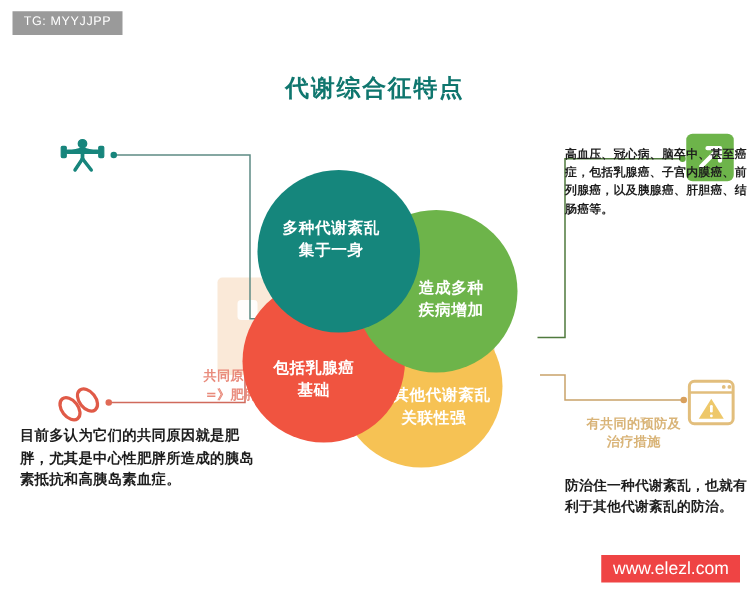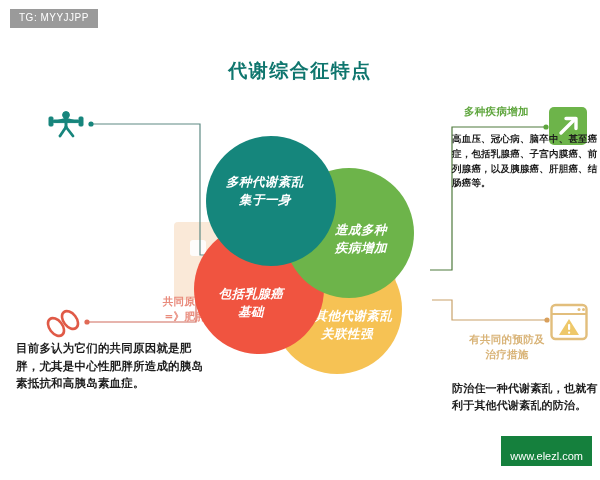--- a/index.html
+++ b/index.html
@@ -19,22 +19,22 @@
     font-size:10px;letter-spacing:.5px;
     padding:3px 9px 4px 9px;
     font-family:"Liberation Sans",sans-serif;
     line-height:1.15;
     white-space:nowrap;
   }
 
   
   .watermark{
     position:absolute;right:8px;bottom:14px;
-    background:#15803d;color:#ffffff;
-    font-size:11px;padding:14px 9px 3px 9px;
+    background:#ef4444;color:#ffffff;
+    font-size:14px;padding:2px 9px 3px 9px;
     font-family:"Liberation Sans",sans-serif;
     white-space:nowrap;
     line-height:1.2;
   }
 
   
   .page-title{
     position:absolute;left:0;top:58px;width:600px;
     text-align:center;
     font-size:19px;font-weight:bold;color:#0f766e;
@@ -55,21 +55,21 @@
     position:absolute;width:130px;height:130px;border-radius:50%;
     display:flex;align-items:center;justify-content:center;
     text-align:center;color:#ffffff;font-weight:bold;font-size:12.5px;
     line-height:1.45;letter-spacing:.5px;
     box-sizing:border-box;
   }
   .c-teal  {left:14px; top:4px;  background:#15867c; z-index:4;}
   .c-green {left:92px; top:36px; background:#6db44a; z-index:3;}
   .c-red   {left:2px;  top:92px; background:#f05440; z-index:2;}
   .c-yellow{left:80px; top:112px;background:#f6c254; z-index:1;}
-  .circle span{display:block;padding:0 10px;font-style:italic;}
+  .circle span{display:block;padding:0 10px;}
   .c-teal span{transform:translate(-6px,-10px);}
   .c-green span{transform:translate(12px,6px);text-align:center;}
   .c-red span{transform:translate(-8px,14px);}
   .c-yellow span{transform:translate(10px,16px);}
 
   
   .connectors{position:absolute;left:0;top:0;width:600px;height:480px;pointer-events:none;}
 
   
   .anno{position:absolute;}
@@ -197,21 +197,20 @@
     <path d="M2.5,12 L37.5,12" stroke="#e2be7c" stroke-width="2"></path>
     <circle cx="30" cy="7.5" r="1.5" fill="#e2be7c"></circle>
     <circle cx="34.5" cy="7.5" r="1.5" fill="#e2be7c"></circle>
     <path d="M20,17 L30,33 L10,33 Z" fill="#eec86a"></path>
     <rect x="19" y="22" width="2.2" height="6" rx="1" fill="#ffffff"></rect>
     <rect x="19" y="29.5" width="2.2" height="2.2" rx="1" fill="#ffffff"></rect>
   </svg>
 
 
   <div class="anno" id="anno-tr">
-    <div class="head">多种疾病增加</div>
     <div class="body">高血压、冠心病、脑卒中、甚至癌症，包括乳腺癌、子宫内膜癌、前列腺癌，以及胰腺癌、肝胆癌、结肠癌等。</div>
   </div>
 
   <div class="anno" id="anno-bl">
     <div class="head" style="white-space: pre-line;">共同原因
 =》肥胖</div>
     <div class="body">目前多认为它们的共同原因就是肥胖，尤其是中心性肥胖所造成的胰岛素抵抗和高胰岛素血症。</div>
   </div>
 
   <div class="anno" id="anno-br">

